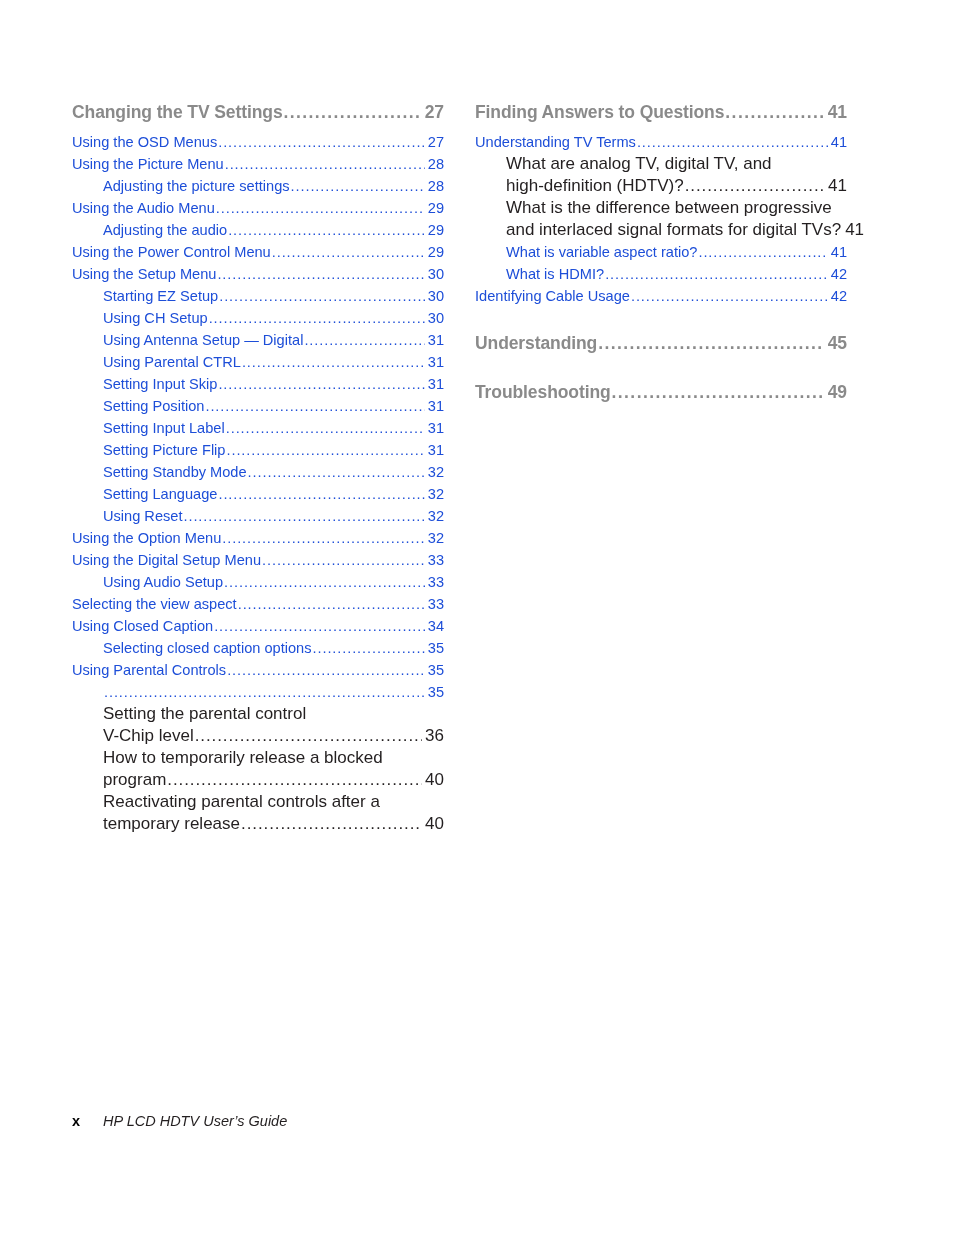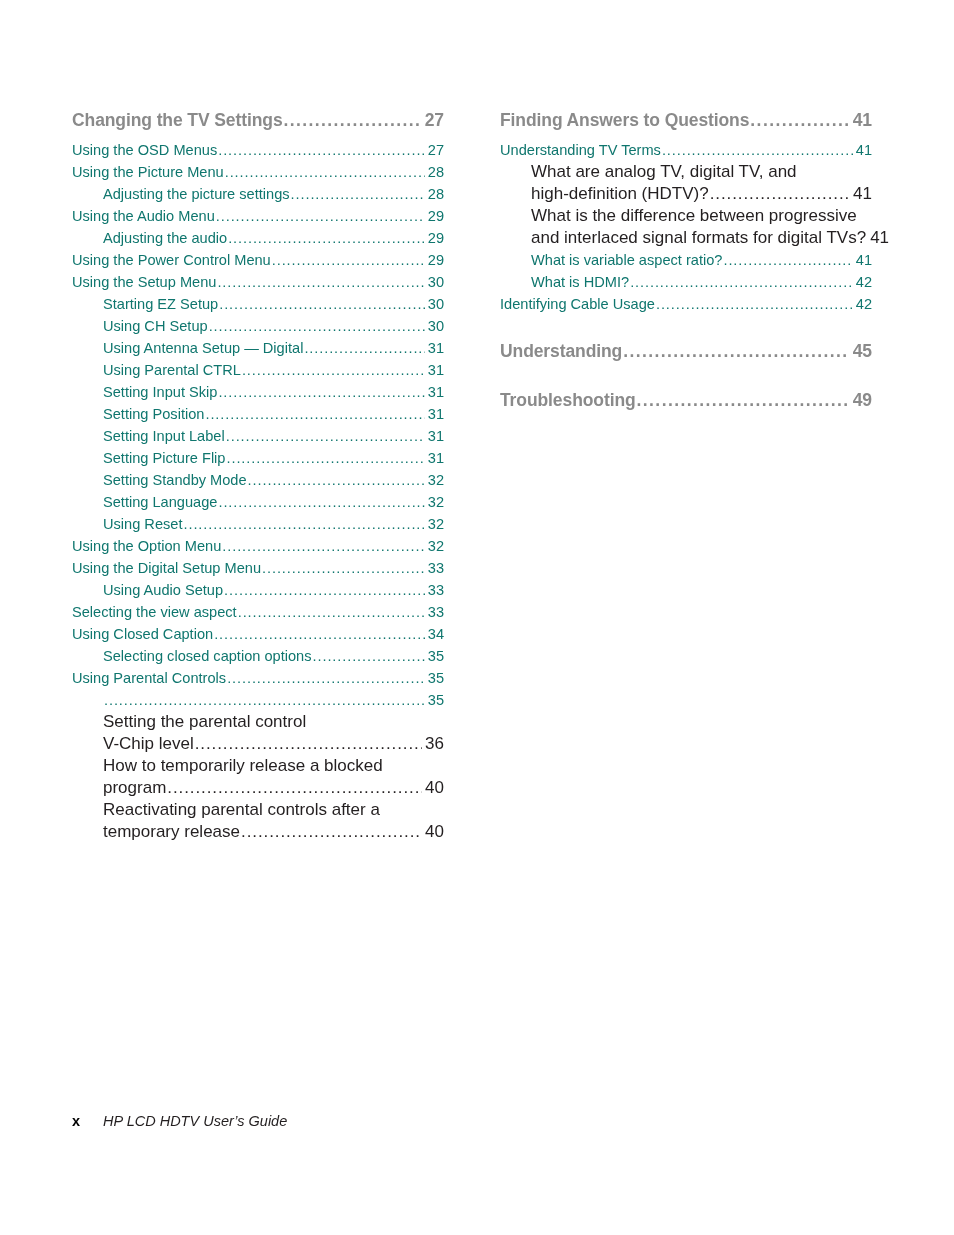--- a/index.html
+++ b/index.html
@@ -18,24 +18,24 @@
 
   .page {
     position: absolute;
     inset: 0;
   }
 
   
   .columns {
     position: absolute;
     left: 72px;
-    top: 108px;
+    top: 100px;
     width: 798px;
     display: flex;
-    gap: 56px;
+    gap: 31px;
   }
   .col {
     width: 372px;
     flex: 0 0 372px;
   }
 
   
   .sec-head {
     display: flex;
     align-items: baseline;
@@ -61,21 +61,21 @@
     font-weight: bold;
   }
   .sec-head.spaced { margin-top: 24px; }
 
   
   .entry {
     display: flex;
     align-items: baseline;
     font-size: 14.6px;
     line-height: 22px;
-    color: #0f766e;
+    color: #1d4ed8;
   }
   .entry .txt { white-space: nowrap; }
   .entry .leader {
     flex: 1 1 auto;
     overflow: hidden;
     white-space: nowrap;
     letter-spacing: 0.9px;
     margin: 0 1px;
   }
   .entry .pg {

